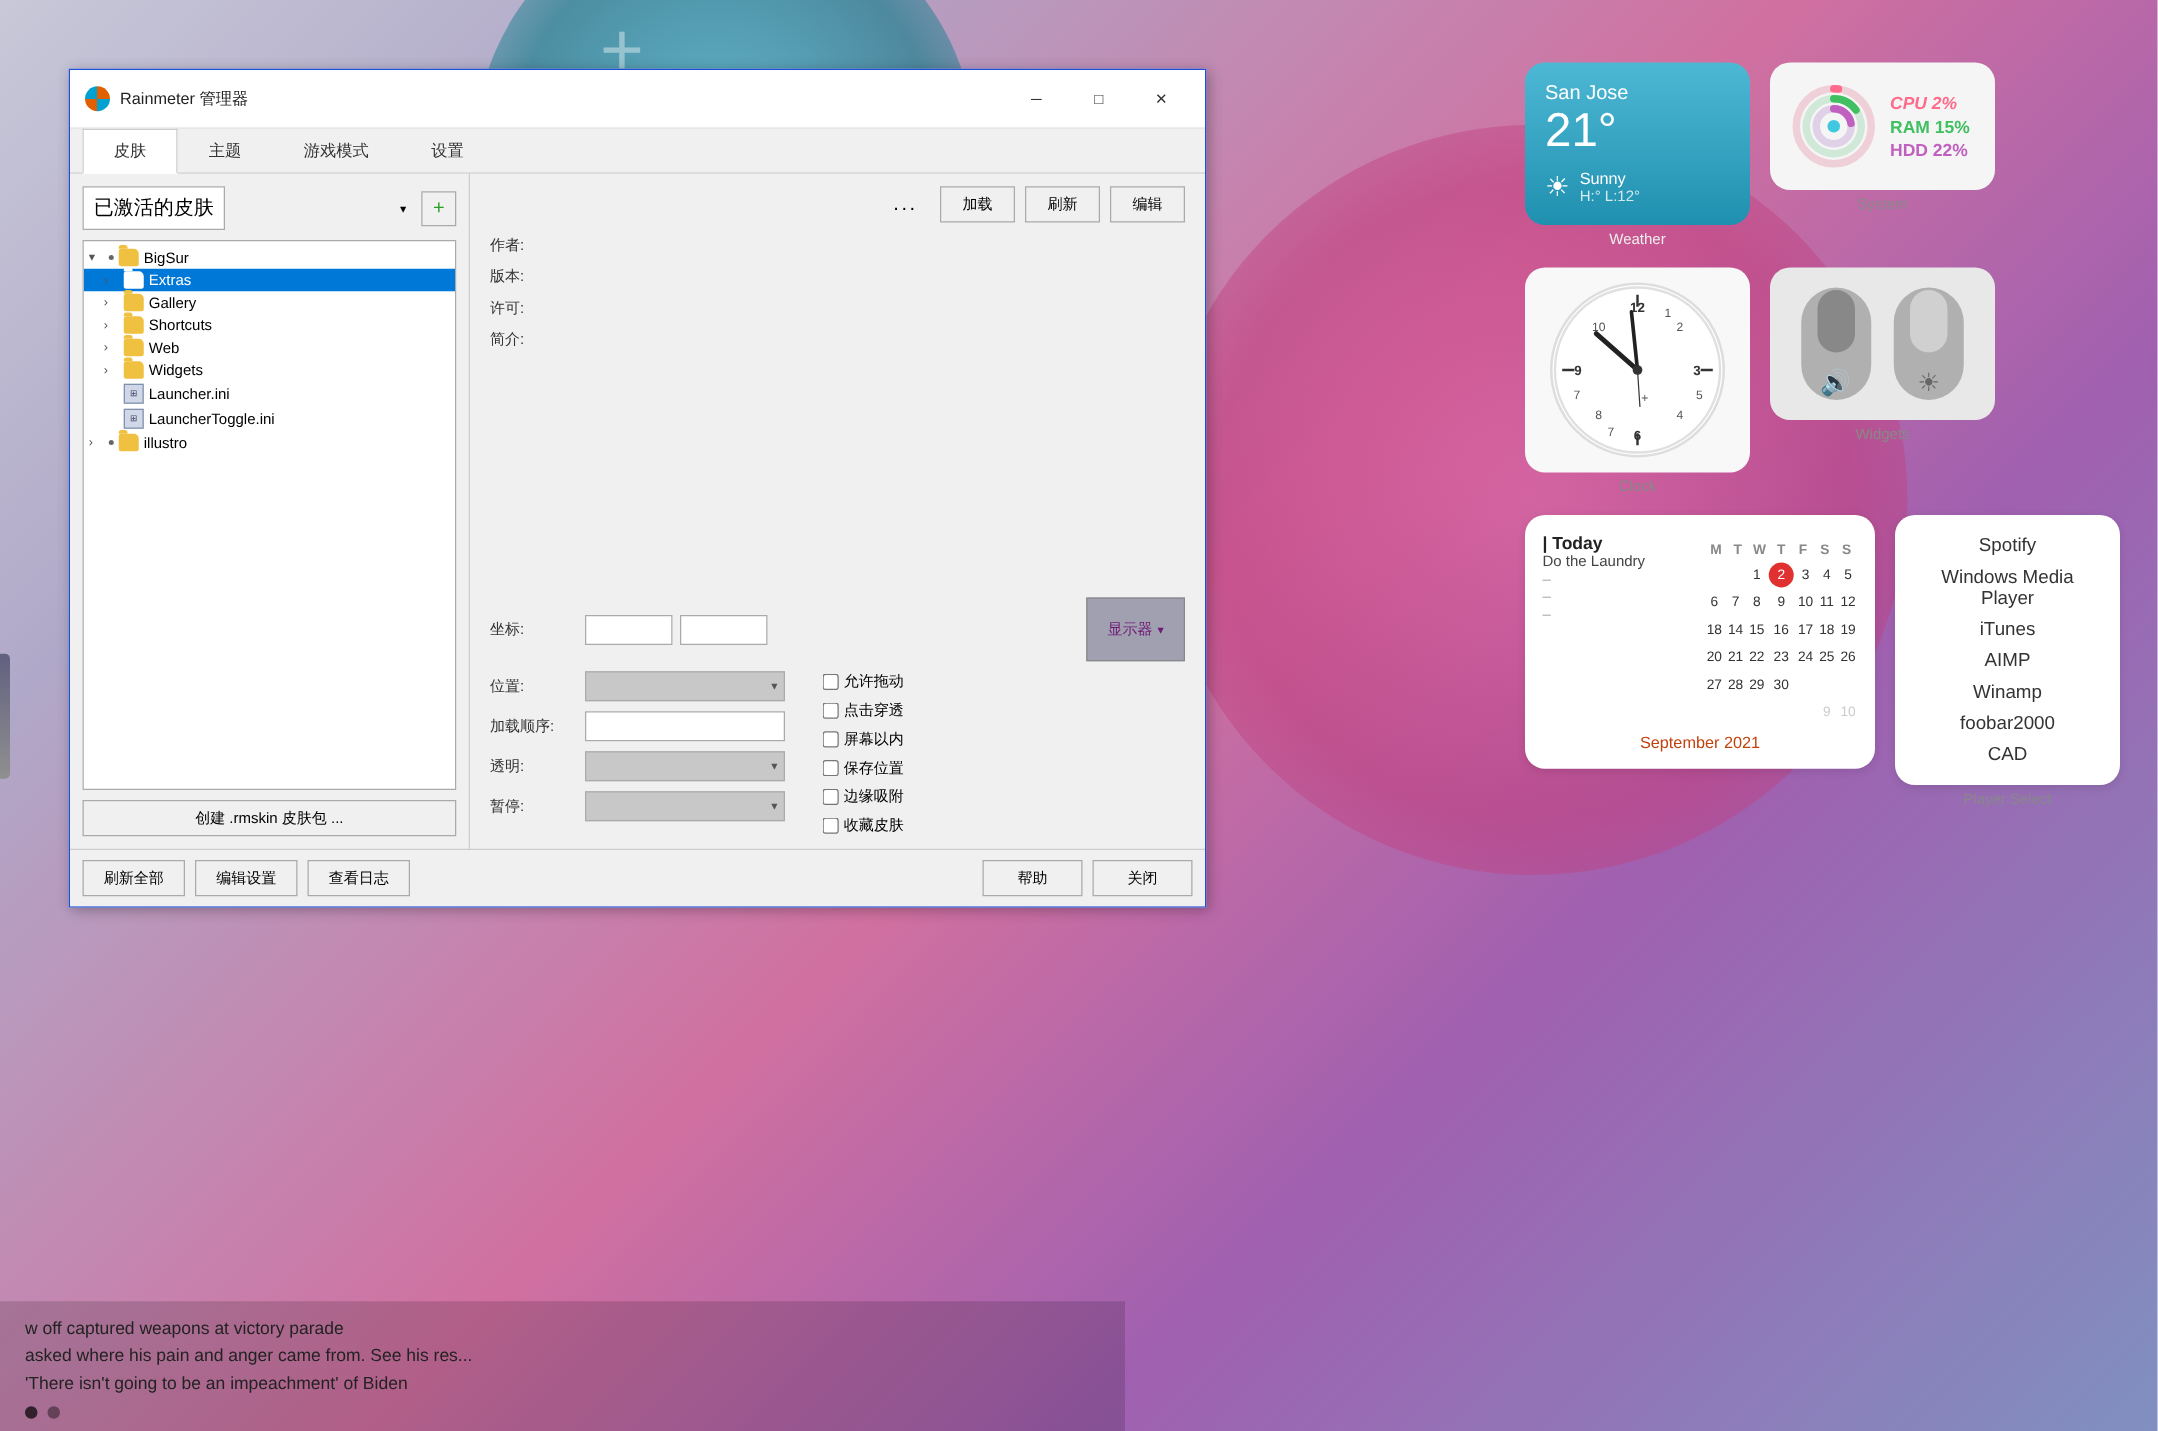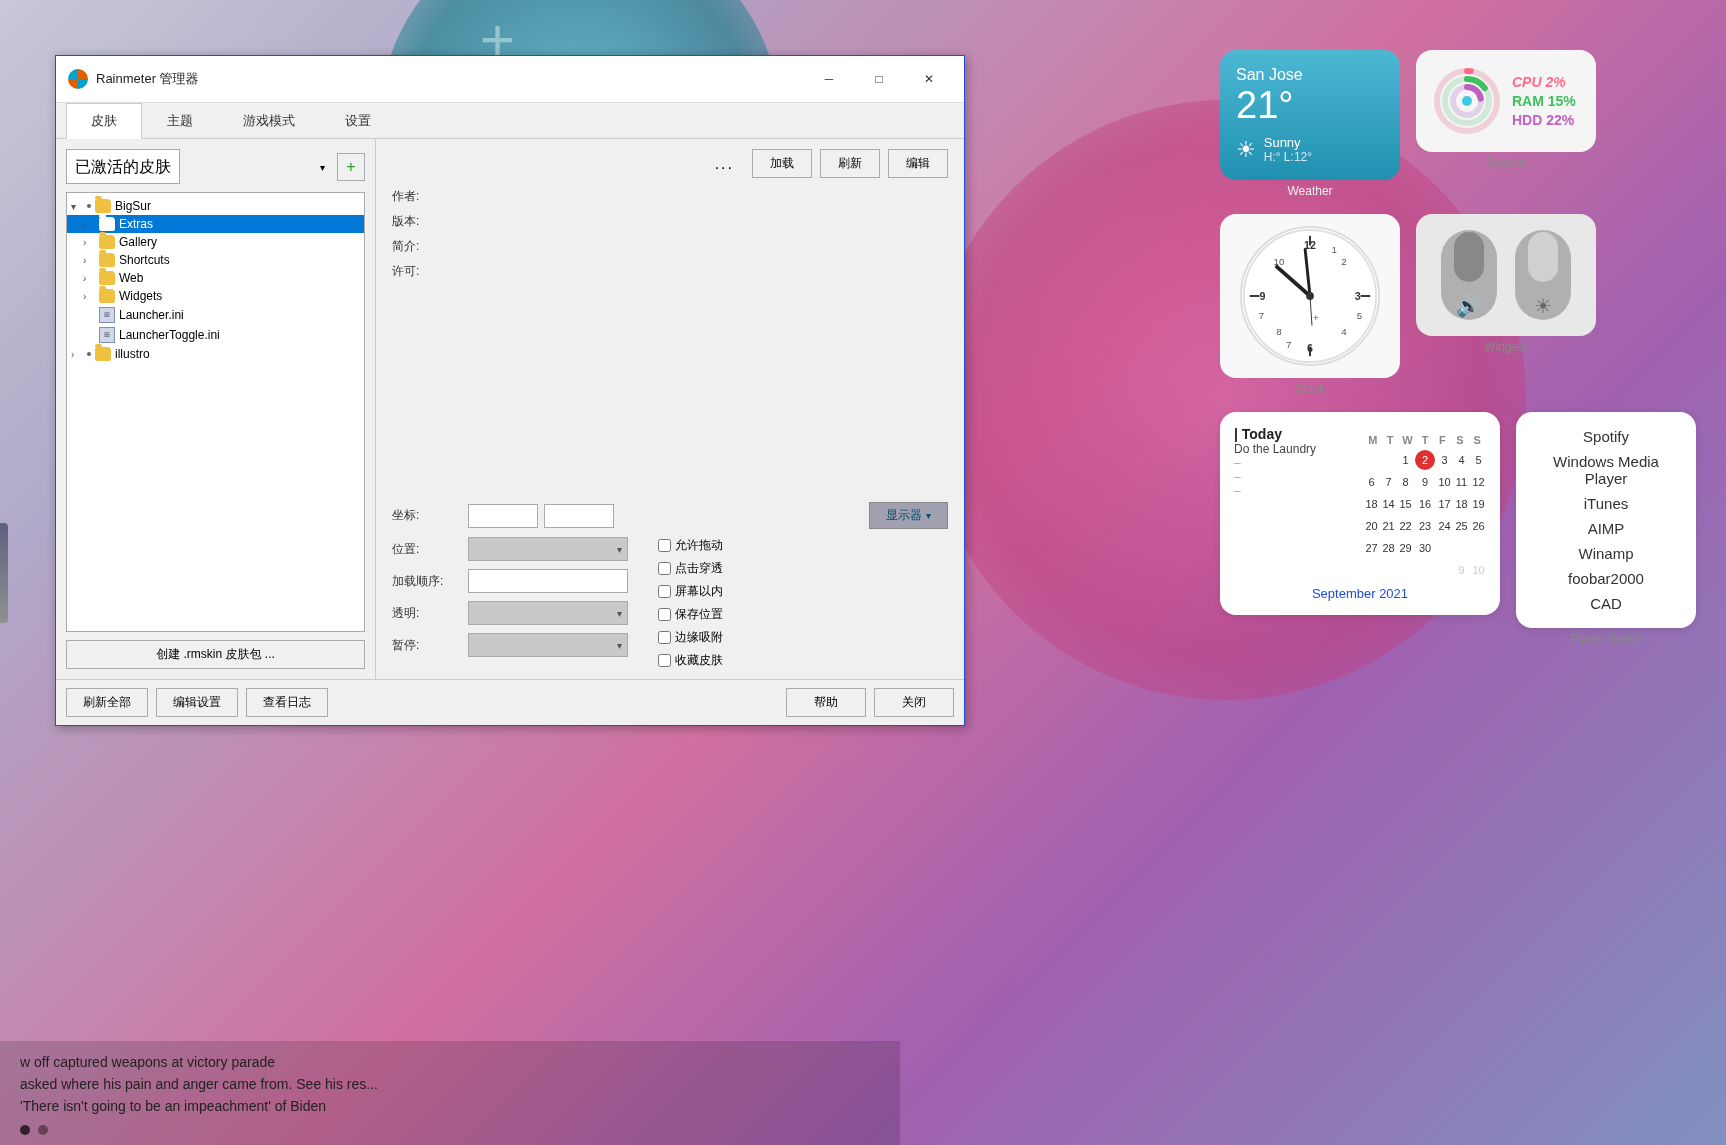--- a/index.html
+++ b/index.html
@@ -263,24 +263,24 @@
     .form-label { width: 70px; text-align: left; color: #333; flex-shrink: 0; }
     .form-input {
       width: 70px;
       height: 24px;
       border: 1px solid #aaa;
       background: #fff;
       font-size: 12px;
       padding: 2px 4px;
     }
     .monitor-btn {
-      padding: 4px 16px;
+      padding: 16px 16px;
       background: #a0a0b0;
       border: 1px solid #888;
-      color: #0c4a6e;
+      color: #701a75;
       font-size: 12px;
       cursor: pointer;
       margin-left: auto;
       display: flex; align-items: center; gap: 4px;
     }
     .monitor-dropdown-arrow { font-size: 10px; }
     .form-select {
       flex: 1;
       height: 24px;
       border: 1px solid #aaa;
@@ -486,21 +486,21 @@
       color: white;
       border-radius: 50%;
       width: 20px;
       height: 20px;
       margin: 0 auto;
     }
     .cal-day.other-month { color: #ccc; }
     .cal-label {
       text-align: center;
       font-size: 13px;
-      color: #1d4ed8;
+      color: #c2410c;
       margin-top: 6px;
       font-weight: 500;
     }
 
     
     .player-widget {
       width: 180px;
       background: white;
       border-radius: 16px;
       padding: 14px;
@@ -673,25 +673,25 @@
 
       <div class="info-row">
         <span class="info-label">作者:</span>
         <span class="info-value"></span>
       </div>
       <div class="info-row">
         <span class="info-label">版本:</span>
         <span class="info-value"></span>
       </div>
       <div class="info-row">
+        <span class="info-label">许可:</span>
+        <span class="info-value"></span>
+      </div>
+      <div class="info-row">
         <span class="info-label">简介:</span>
-        <span class="info-value"></span>
-      </div>
-      <div class="info-row">
-        <span class="info-label">许可:</span>
         <span class="info-value"></span>
       </div>
 
       <div style="flex:1;"></div>
 
       <div class="form-area">
 
         <div class="form-row">
           <span class="form-label">坐标:</span>
           <input type="text" class="form-input" style="">

